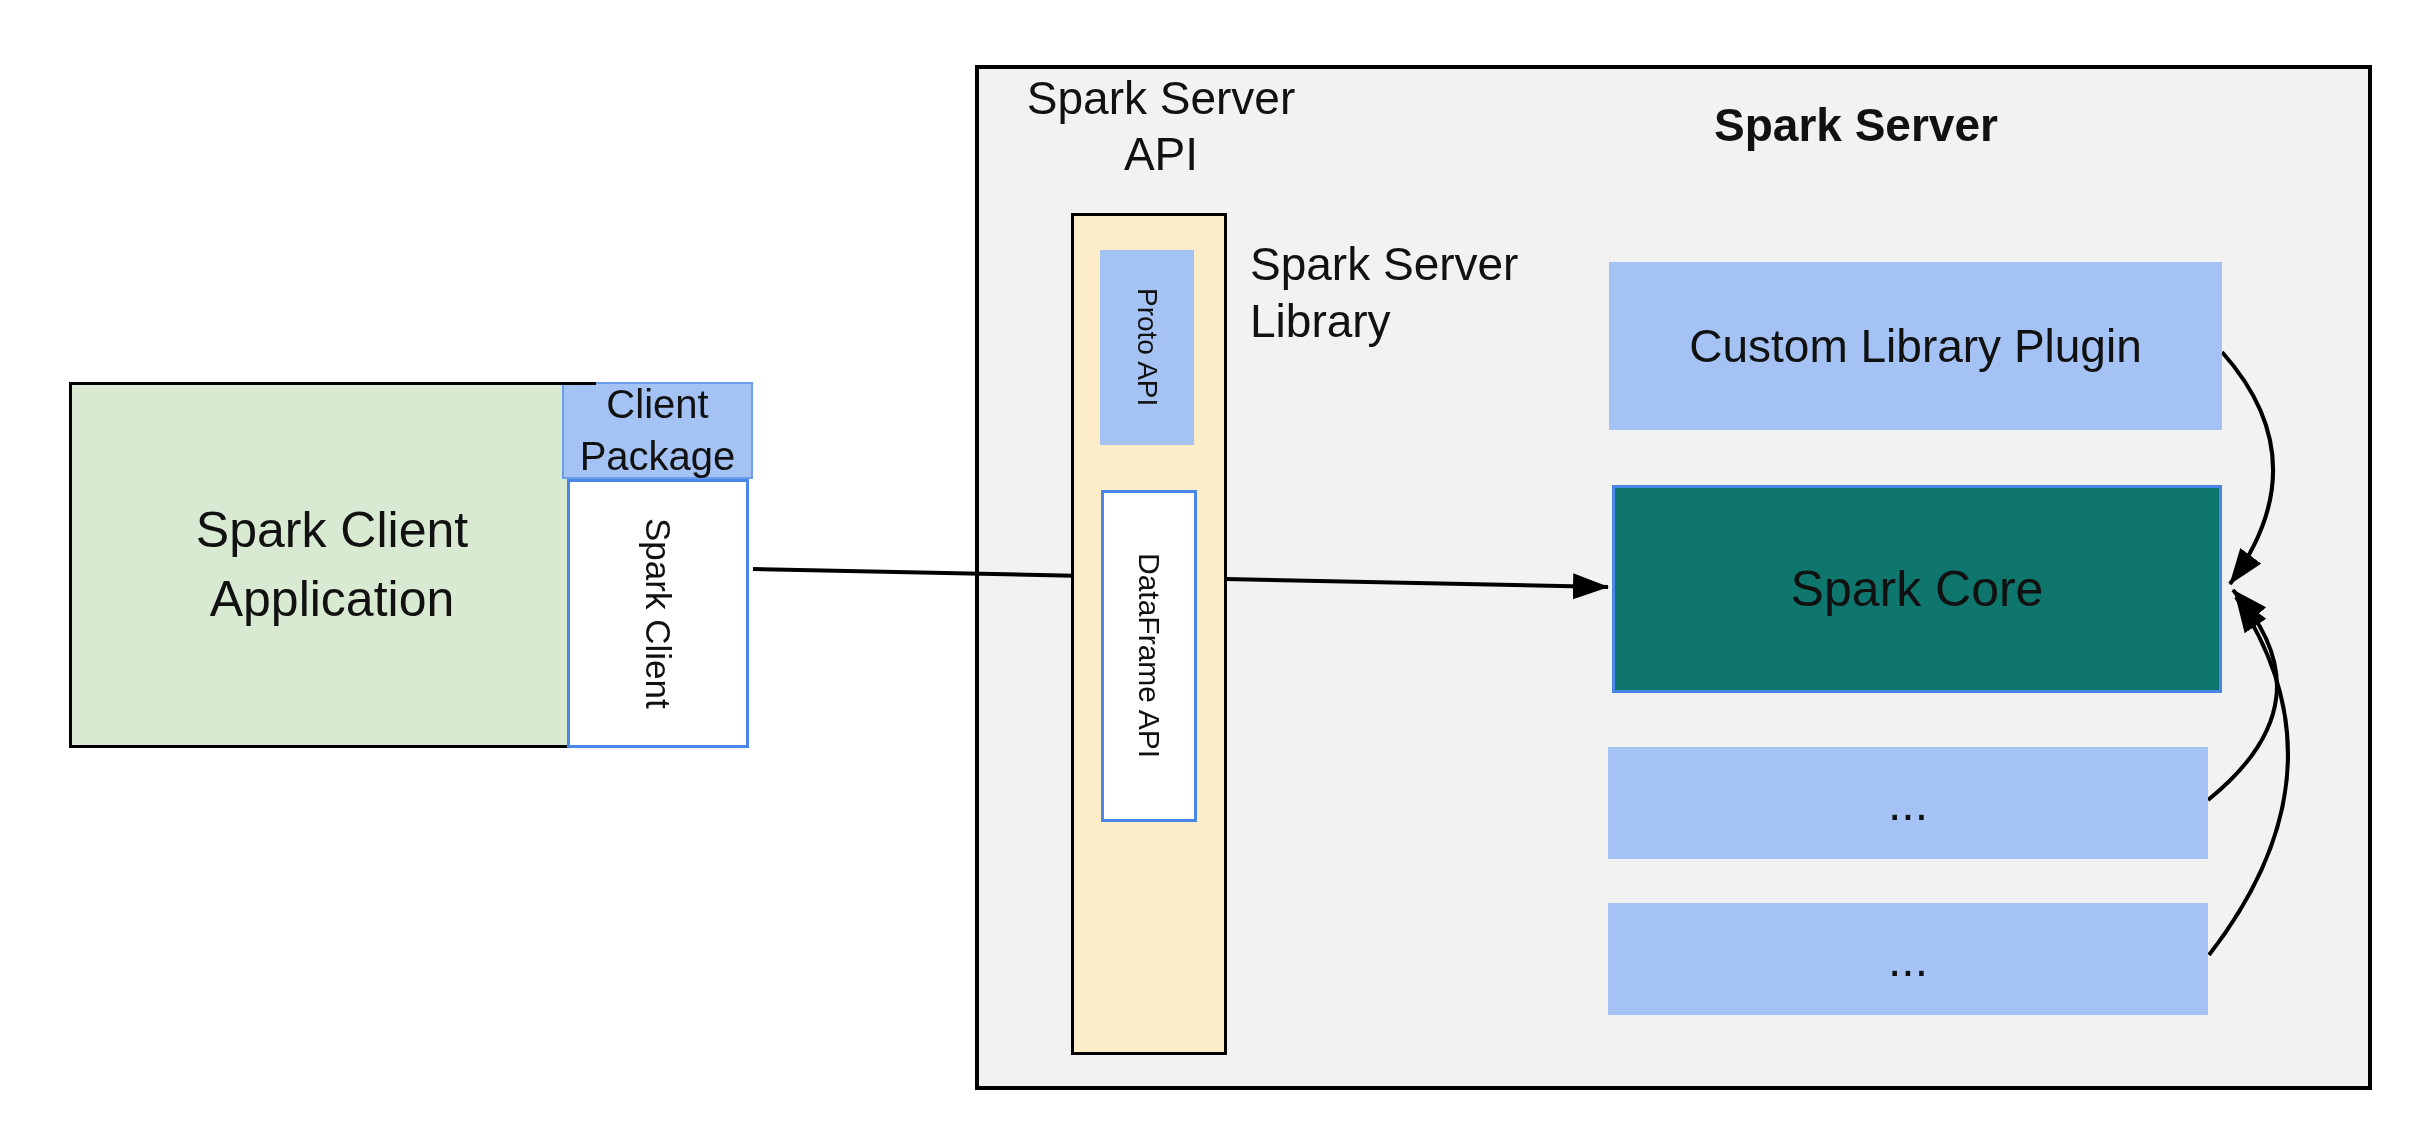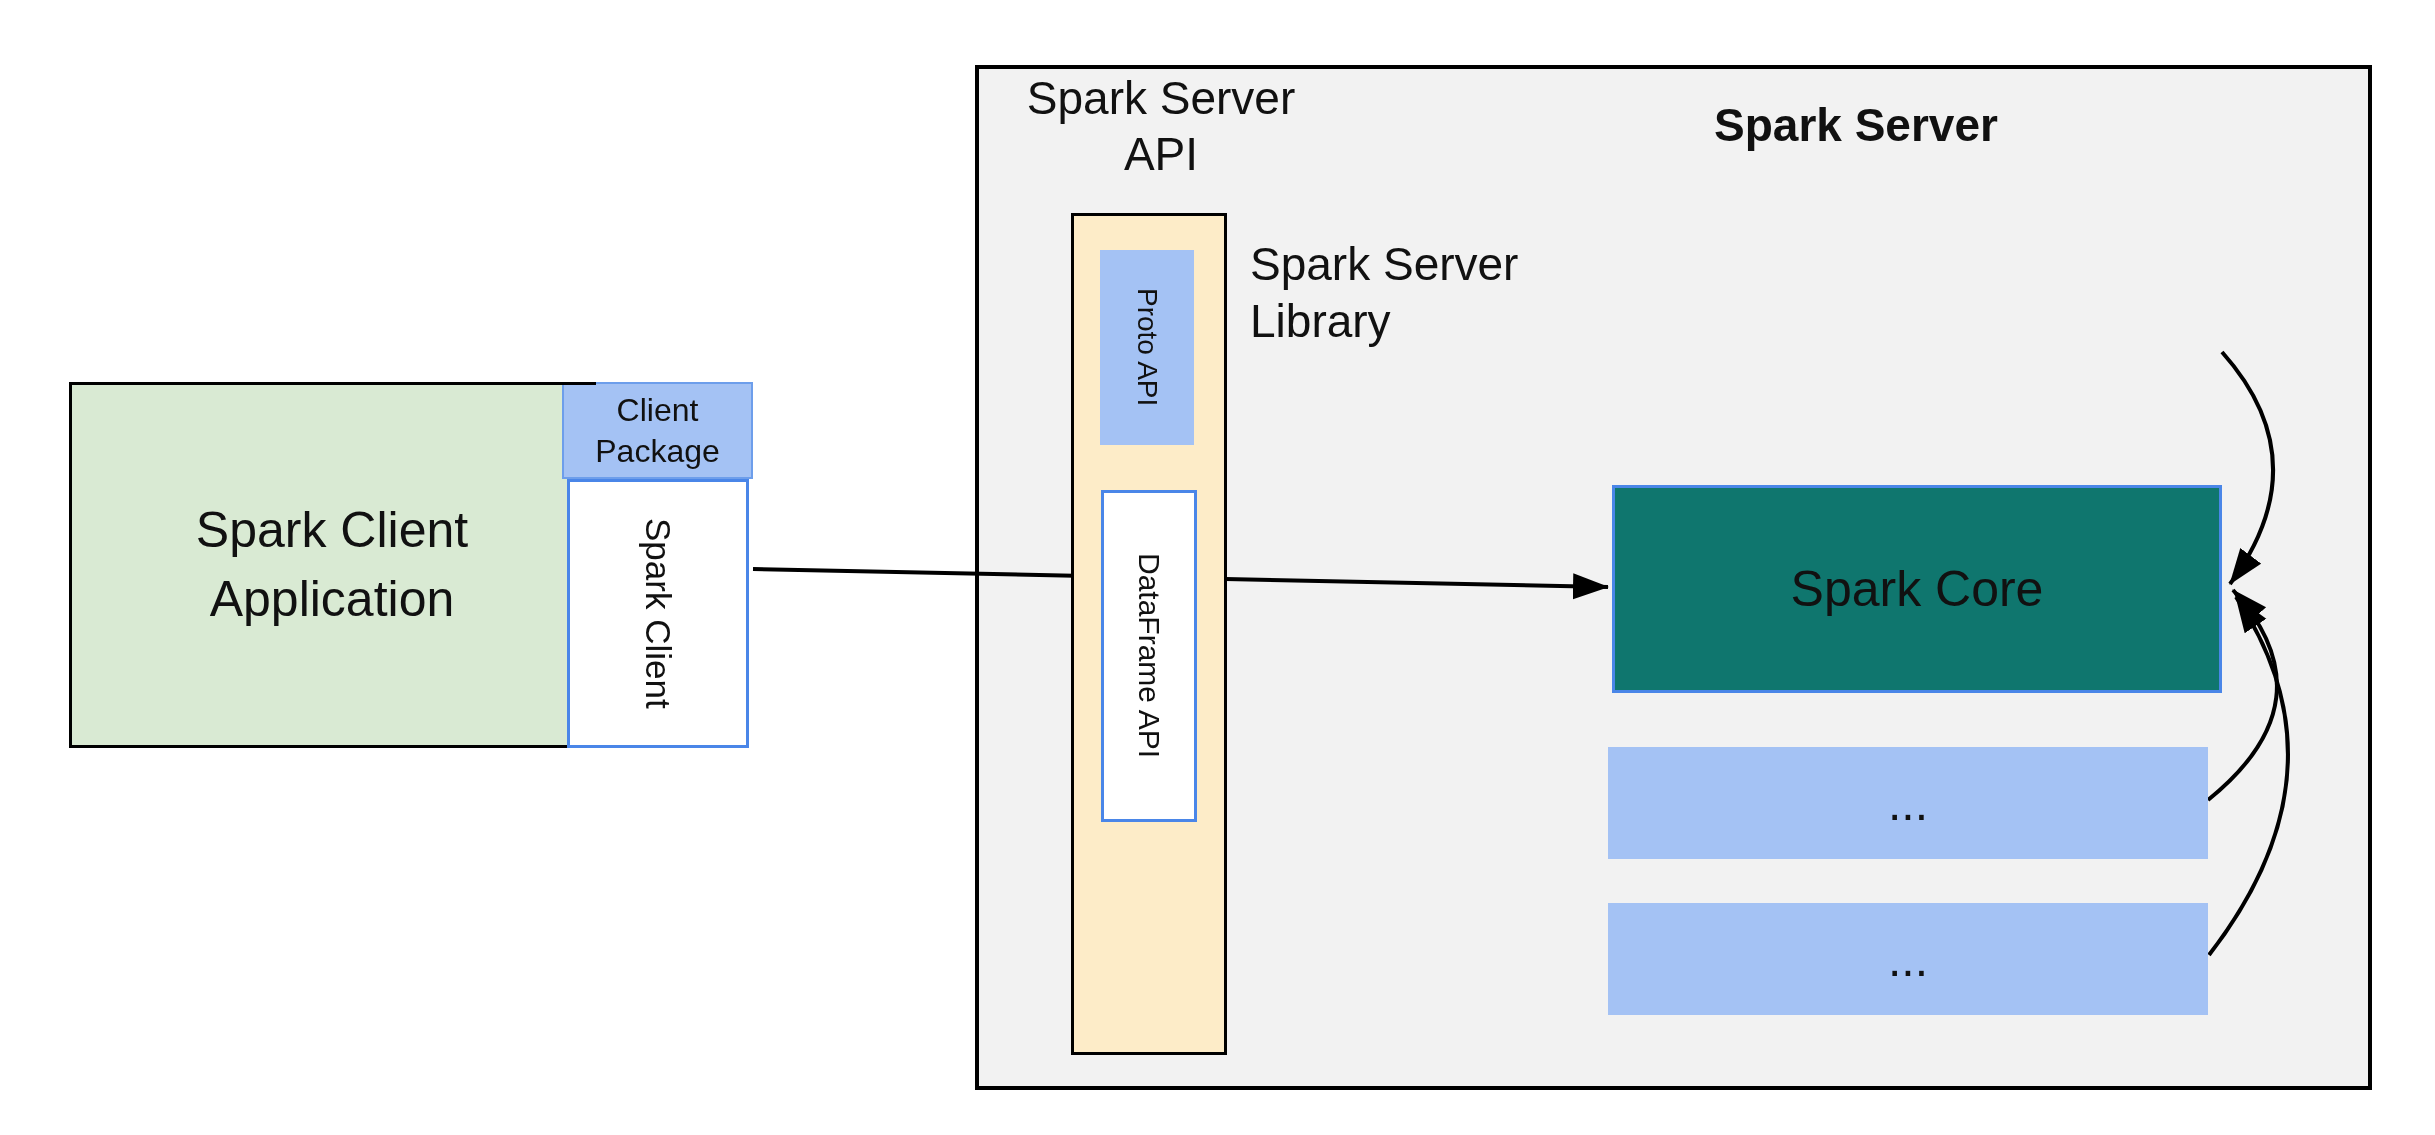--- a/index.html
+++ b/index.html
@@ -15,21 +15,21 @@
   .gray-box{left:975px;top:65px;width:1397px;height:1025px;background:#f2f2f2;border:4px solid #000;z-index:1;}
 
   
   .arrows{left:0;top:0;width:2435px;height:1135px;z-index:2;pointer-events:none;}
 
   
   .green-box{left:69px;top:382px;width:526px;height:366px;background:#d9ead3;border:3px solid #000;
              z-index:3;font-size:50px;line-height:1.38;}
   .green-border-overlay{left:562px;top:382px;width:34px;height:3px;background:#000;z-index:6;}
   .client-package{left:562px;top:382px;width:191px;height:97px;background:#a4c2f4;border:2px solid #6d9eeb;
-                  z-index:4;font-size:32px;line-height:1.28;}
+                  z-index:4;font-size:40px;line-height:1.28;}
   .spark-client-box{left:567px;top:479px;width:182px;height:269px;background:#ffffff;border:3px solid #4a86e8;
                     z-index:5;}
   .vtext{writing-mode:vertical-rl;text-orientation:sideways;}
   .spark-client-box .vtext{font-size:35px;}
 
   
   .yellow-box{left:1071px;top:213px;width:156px;height:842px;background:#fdecc8;border:3px solid #000;z-index:3;}
   .proto-box{left:26px;top:34px;width:94px;height:195px;background:#a4c2f4;font-size:28px;}
   .df-box{left:27px;top:274px;width:96px;height:332px;background:#ffffff;border:3px solid #4a86e8;font-size:30px;}
   .proto-box,.df-box{position:absolute;box-sizing:border-box;display:flex;align-items:center;justify-content:center;}
@@ -89,20 +89,23 @@
     <div class="proto-box">
       <span class="vtext">Proto API</span>
     </div>
     <div class="df-box">
       <span class="vtext">DataFrame API</span>
     </div>
   </div>
 
   <div class="abs server-title">Spark Server</div>
 
+  <div class="abs clp-box flexc">
+    <span>Custom Library Plugin</span>
+  </div>
 
   <div class="abs core-box flexc">
     <span>Spark Core</span>
   </div>
 
   <div class="abs ext-box1 flexc">
     <span>...</span>
   </div>
 
   <div class="abs ext-box2 flexc">

